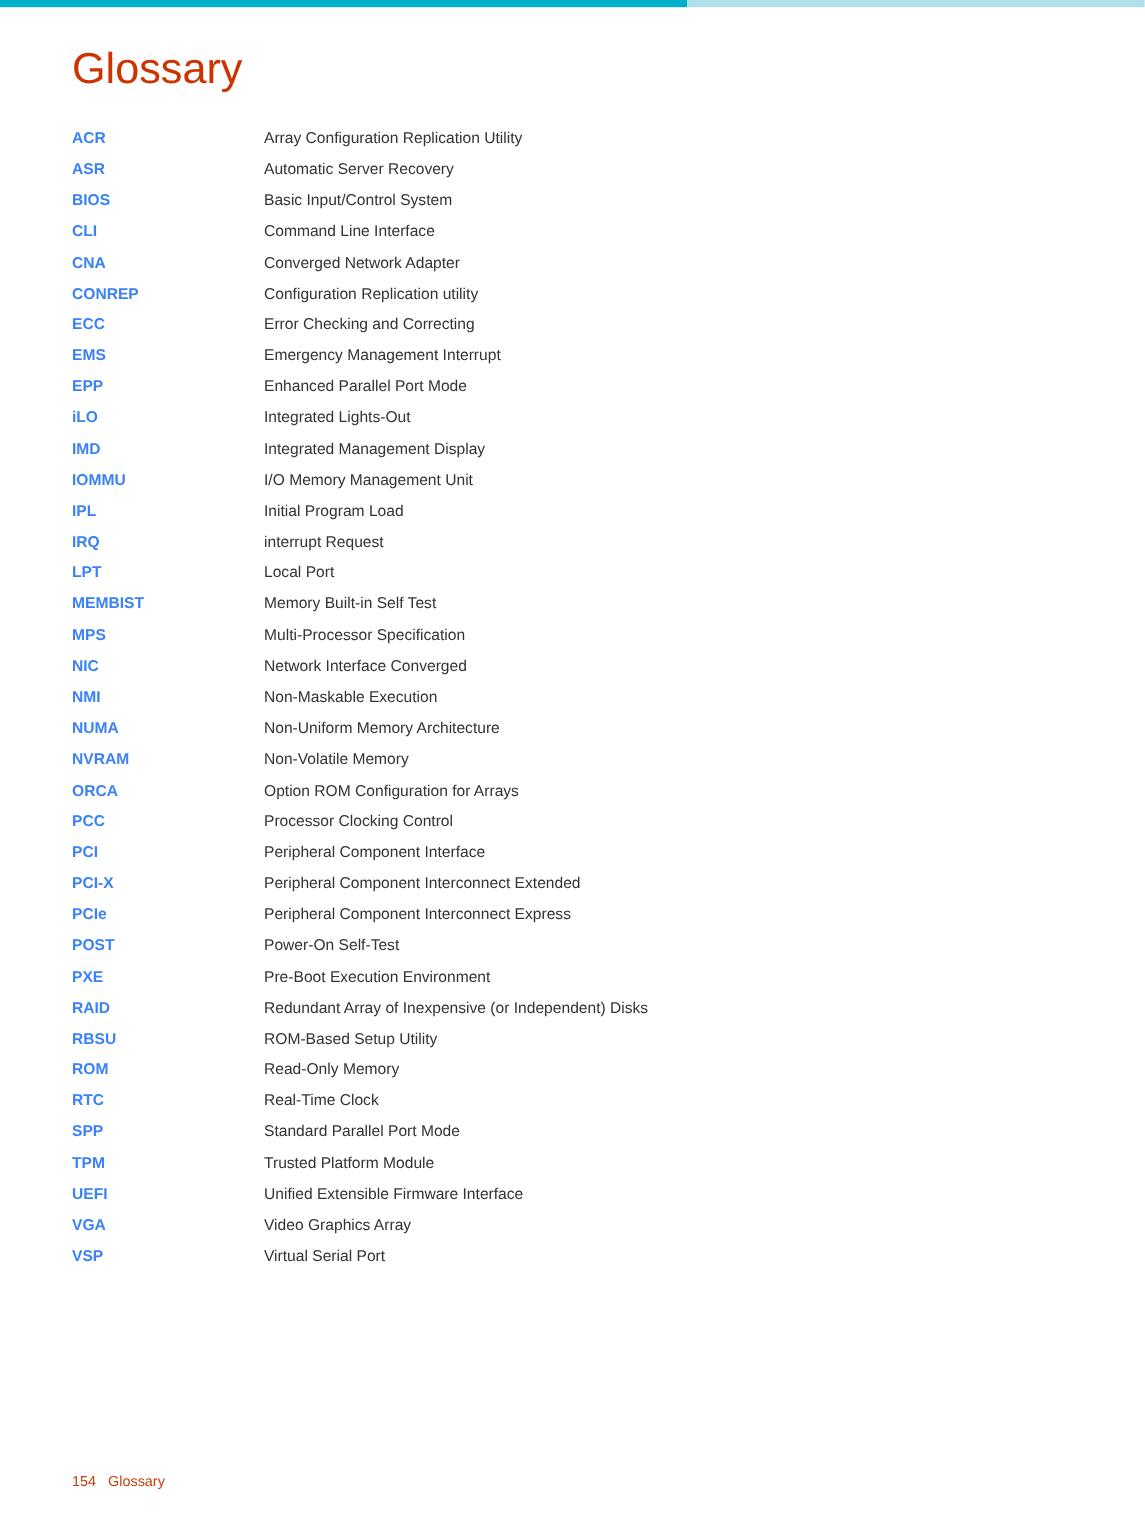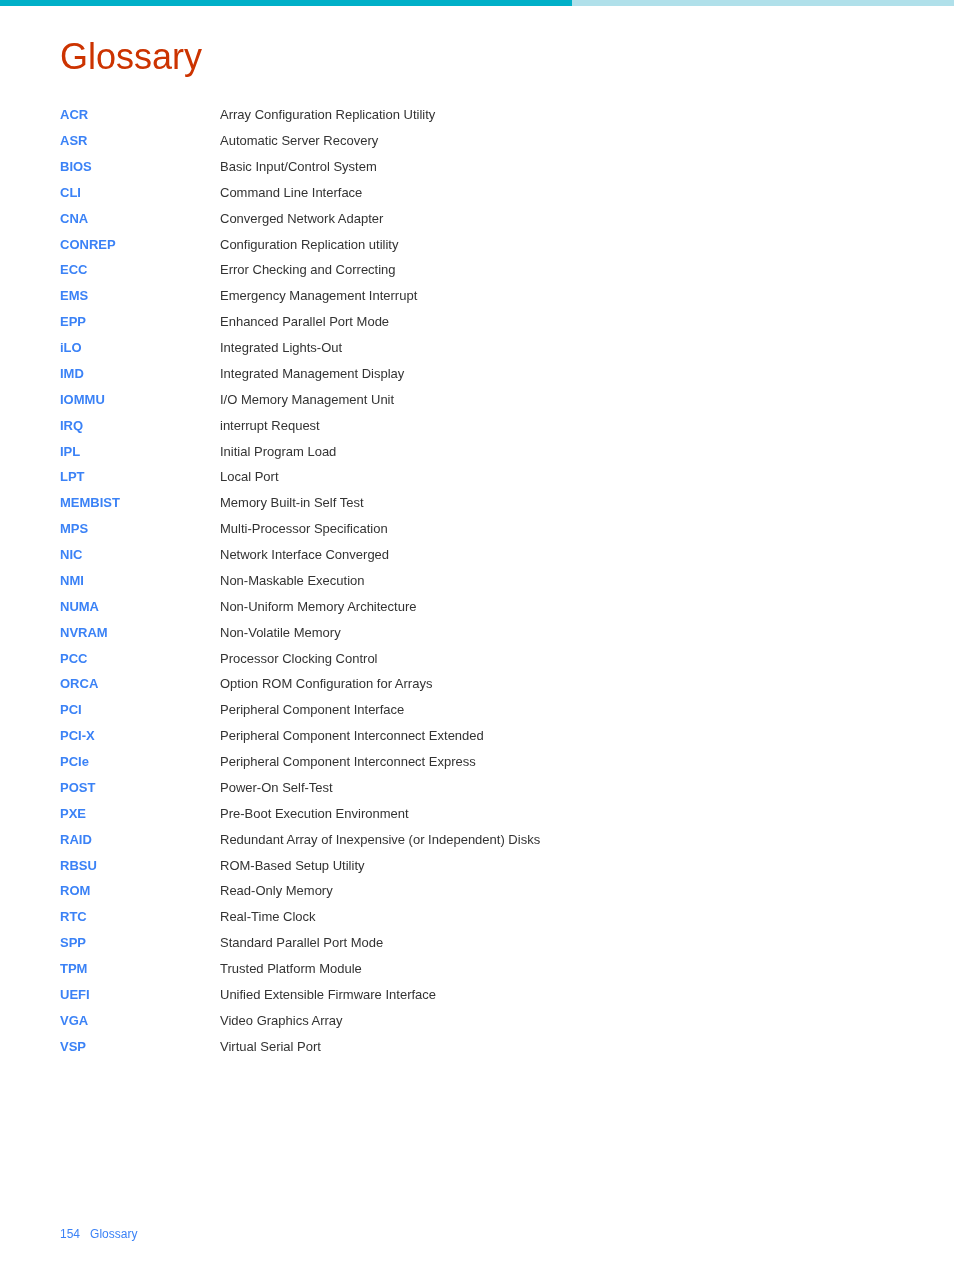--- a/index.html
+++ b/index.html
@@ -58,21 +58,21 @@
       font-size: 13px;
       color: #333;
       font-weight: normal;
     }
 
     .footer {
       position: absolute;
       bottom: 30px;
       left: 60px;
       font-size: 12px;
-      color: #3b82f6;
+      color: #c2410c;
     }
   </style>
 </head>
 <body>
 
 <div class="top-bar"></div>
 
 <div class="page-content">
   <h1 class="glossary-title">Glossary</h1>
 
@@ -120,28 +120,28 @@
         </tr>
         <tr>
           <td>IMD</td>
           <td>Integrated Management Display</td>
         </tr>
         <tr>
           <td>IOMMU</td>
           <td>I/O Memory Management Unit</td>
         </tr>
         <tr>
+          <td>IPL</td>
+          <td>Initial Program Load</td>
+        </tr>
+        <tr>
           <td>IRQ</td>
           <td>interrupt Request</td>
         </tr>
         <tr>
-          <td>IPL</td>
-          <td>Initial Program Load</td>
-        </tr>
-        <tr>
           <td>LPT</td>
           <td>Local Port</td>
         </tr>
         <tr>
           <td>MEMBIST</td>
           <td>Memory Built-in Self Test</td>
         </tr>
         <tr>
           <td>MPS</td>
           <td>Multi-Processor Specification</td>
@@ -156,26 +156,26 @@
         </tr>
         <tr>
           <td>NUMA</td>
           <td>Non-Uniform Memory Architecture</td>
         </tr>
         <tr>
           <td>NVRAM</td>
           <td>Non-Volatile Memory</td>
         </tr>
         <tr>
+          <td>ORCA</td>
+          <td>Option ROM Configuration for Arrays</td>
+        </tr>
+        <tr>
           <td>PCC</td>
           <td>Processor Clocking Control</td>
-        </tr>
-        <tr>
-          <td>ORCA</td>
-          <td>Option ROM Configuration for Arrays</td>
         </tr>
         <tr>
           <td>PCI</td>
           <td>Peripheral Component Interface</td>
         </tr>
         <tr>
           <td>PCI-X</td>
           <td>Peripheral Component Interconnect Extended</td>
         </tr>
         <tr>

